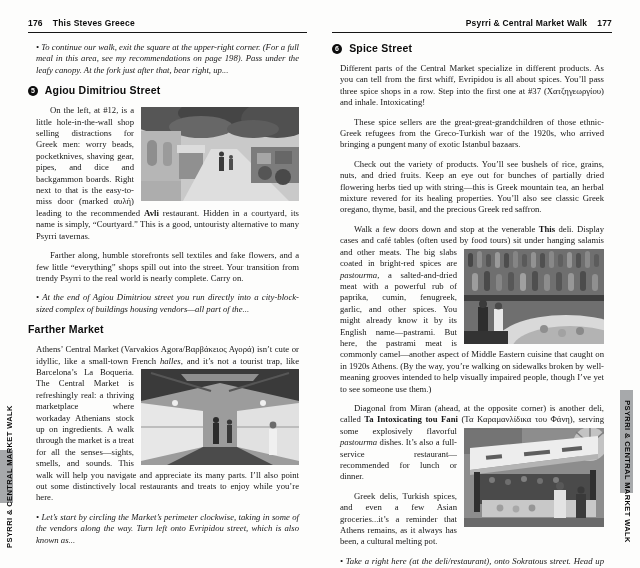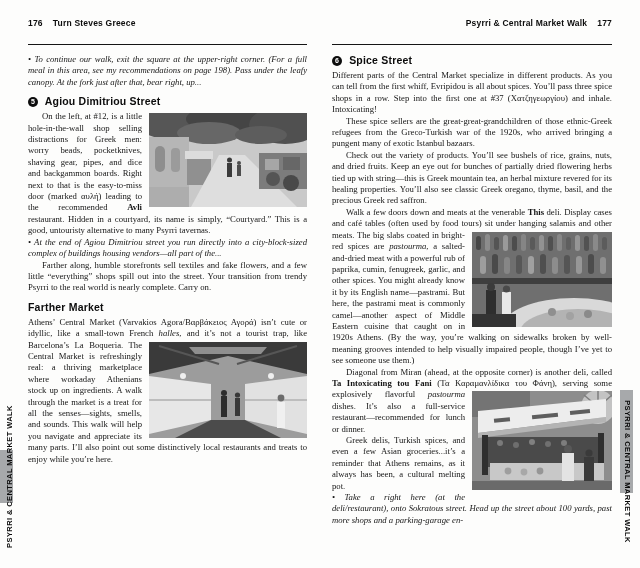--- a/index.html
+++ b/index.html
@@ -4,27 +4,27 @@
 <style>
   html,body{margin:0;padding:0;background:#ffffff;}
   .spread{position:relative;width:640px;height:568px;background:#fdfdfc;overflow:hidden;
           font-family:"Liberation Serif",serif;color:#161616;}
   .page{position:absolute;top:0;height:568px;width:320px;}
   #left-page{left:0;} #right-page{left:320px;}
   .lp-inner{margin:18px 13px 0 28px;position:relative;}
   .rp-inner{margin:18px 28px 0 12px;position:relative;}
 
   .hdr{display:flex;align-items:baseline;border-bottom:1.2px solid #151515;
-       padding-bottom:16px;margin-bottom:9px;
+       padding-bottom:4px;margin-bottom:9px;
        font-family:"Liberation Sans",sans-serif;font-weight:bold;font-size:8.5px;
        letter-spacing:.2px;color:#0d0d0d;}
   .hdr-right{justify-content:flex-end;}
   .hdr .gap{width:10px;}
 
-  p.body{font-size:8.7px;line-height:11.4px;text-align:justify;margin:0;}
+  p.body{font-size:8.7px;line-height:11.4px;text-align:justify;margin:8px;}
   p.indent{text-indent:14px;}
   .b{font-weight:bold;}
   .i{font-style:italic;}
 
   h2.section{font-family:"Liberation Sans",sans-serif;font-weight:bold;font-size:10.5px;
              line-height:13px;margin:7px 0 3px 0;color:#0c0c0c;letter-spacing:.2px;}
   .marker{display:inline-block;width:10px;height:10px;border-radius:50%;background:#0d0d0d;
           color:#fff;font-family:"Liberation Sans",sans-serif;font-weight:bold;font-size:7px;
           line-height:10px;text-align:center;margin-right:4px;vertical-align:1px;}
 
@@ -47,21 +47,21 @@
 </head>
 <body>
 
 <div class="spread">
 
   <div class="page" id="left-page">
     <div class="lp-inner">
       <div class="hdr">
         <span>176</span>
         <span class="gap"></span>
-        <span>Turn Steves Greece</span>
+        <span>This Steves Greece</span>
       </div>
 
       <p class="body">
         <span><span class="i">• To continue our walk, exit the square at the upper-right corner. (For a full meal in this area, see my recommendations on page 198). Pass under the leafy canopy. At the fork just after that, bear right, up...</span></span>
       </p>
 
       <h2 class="section">
         <span class="marker">5</span>
         <span>Agiou Dimitriou Street</span>
       </h2>
@@ -90,26 +90,26 @@
             <rect x="78" y="50" width="5" height="14" fill="#3a3a3a"></rect>
             <circle cx="80.5" cy="47" r="2.5" fill="#3a3a3a"></circle>
             <rect x="88" y="52" width="4" height="11" fill="#4d4d4d"></rect>
             <circle cx="90" cy="50" r="2" fill="#4d4d4d"></circle>
             <rect x="0" y="74" width="40" height="20" fill="#adadad"></rect>
           </svg>
         </span>
         <span><span>On the left, at #12, is a little hole-in-the-wall shop selling distractions for Greek men: worry beads, pocketknives, shaving gear, pipes, and dice and backgammon boards. Right next to that is the easy-to-miss door (marked αυλή) leading to the recommended </span><span class="b">Avli</span><span> restaurant. Hidden in a courtyard, its name is simply, “Courtyard.” This is a good, untouristy alternative to many Psyrri tavernas.</span></span>
       </p>
 
+      <p class="body indent">
+        <span><span>Farther along, humble storefronts sell textiles and fake flowers, and a few little “everything” shops spill out into the street. Your transition from trendy Psyrri to the real world is nearly complete. Carry on.</span></span>
+      </p>
+
       <p class="body">
         <span><span class="i">• At the end of Agiou Dimitriou street you run directly into a city-block-sized complex of buildings housing vendors—all part of the...</span></span>
-      </p>
-
-      <p class="body indent">
-        <span><span>Farther along, humble storefronts sell textiles and fake flowers, and a few little “everything” shops spill out into the street. Your transition from trendy Psyrri to the real world is nearly complete. Carry on.</span></span>
       </p>
 
       <h2 class="section">
         <span>Farther Market</span>
       </h2>
 
       <p class="body">
         <span><span>Athens’ Central Market (Varvakios Agora/Βαρβάκειος Αγορά) isn’t cute or idyllic, like a small-town French </span><span class="i">halles</span><span>, and it’s not a </span></span><span class="ph ph2">
           <svg viewBox="0 0 158 96" preserveAspectRatio="none">
             <rect width="158" height="96" fill="#9c9c9c"></rect>
@@ -127,20 +127,23 @@
             <rect x="72" y="54" width="6" height="21" fill="#2c2c2c"></rect>
             <circle cx="75" cy="51" r="3" fill="#2c2c2c"></circle>
             <rect x="86" y="56" width="5" height="18" fill="#383838"></rect>
             <circle cx="88.5" cy="53" r="2.6" fill="#383838"></circle>
             <rect x="128" y="60" width="8" height="26" fill="#f0f0f0"></rect>
             <circle cx="132" cy="56" r="3.4" fill="#6b6b6b"></circle>
           </svg>
         </span><span><span>tourist trap, like Barcelona’s La Boqueria. The Central Market is refreshingly real: a thriving marketplace where workaday Athenians stock up on ingredients. A walk through the market is a treat for all the senses—sights, smells, and sounds. This walk will help you navigate and appreciate its many parts. I’ll also point out some distinctively local restaurants and treats to enjoy while you’re here.</span></span>
       </p>
 
+      <p class="body">
+        <span><span class="i">• Let’s start by circling the Market’s perimeter clockwise, taking in some of the vendors along the way. Turn left onto Evripidou street, which is also known as...</span></span>
+      </p>
     </div>
   </div>
 
   <div class="page" id="right-page">
     <div class="rp-inner">
       <div class="hdr hdr-right">
         <span>Psyrri &amp; Central Market Walk</span>
         <span class="gap"></span>
         <span>177</span>
       </div>
@@ -154,21 +157,21 @@
         <span><span>Different parts of the Central Market specialize in different products. As you can tell from the first whiff, Evripidou is all about spices. You’ll pass three spice shops in a row. Step into the first one at #37 (Χατζηγεωργίου) and inhale. Intoxicating!</span></span>
       </p>
       <p class="body indent">
         <span><span>These spice sellers are the great-great-grandchildren of those ethnic-Greek refugees from the Greco-Turkish war of the 1920s, who arrived bringing a pungent many of exotic Istanbul bazaars.</span></span>
       </p>
       <p class="body indent">
         <span><span>Check out the variety of products. You’ll see bushels of rice, grains, nuts, and dried fruits. Keep an eye out for bunches of partially dried flowering herbs tied up with string—this is Greek mountain tea, an herbal mixture revered for its healing properties. You’ll also see classic Greek oregano, thyme, basil, and the precious Greek red saffron.</span></span>
       </p>
 
       <p class="body indent">
-        <span><span>Walk a few doors down and meats at the venerable </span><span class="b">This</span><span> deli. Display cases and café tables (often used by food tours) sit under </span></span><span class="ph ph3">
+        <span><span>Walk a few doors down and stop at the venerable </span><span class="b">This</span><span> deli. Display cases and café tables (often used by food tours) sit under </span></span><span class="ph ph3">
           <svg viewBox="0 0 140 95" preserveAspectRatio="none">
             <rect width="140" height="95" fill="#6f6f6f"></rect>
             <rect x="4" y="4" width="5" height="14" rx="2.5" fill="#474747"></rect>
             <rect x="13" y="2" width="5" height="17" rx="2.5" fill="#8c8c8c"></rect>
             <rect x="22" y="5" width="5" height="13" rx="2.5" fill="#545454"></rect>
             <rect x="31" y="3" width="5" height="16" rx="2.5" fill="#9a9a9a"></rect>
             <rect x="40" y="4" width="5" height="15" rx="2.5" fill="#4d4d4d"></rect>
             <rect x="49" y="2" width="5" height="17" rx="2.5" fill="#858585"></rect>
             <rect x="58" y="5" width="5" height="13" rx="2.5" fill="#5a5a5a"></rect>
             <rect x="67" y="3" width="5" height="16" rx="2.5" fill="#929292"></rect>

